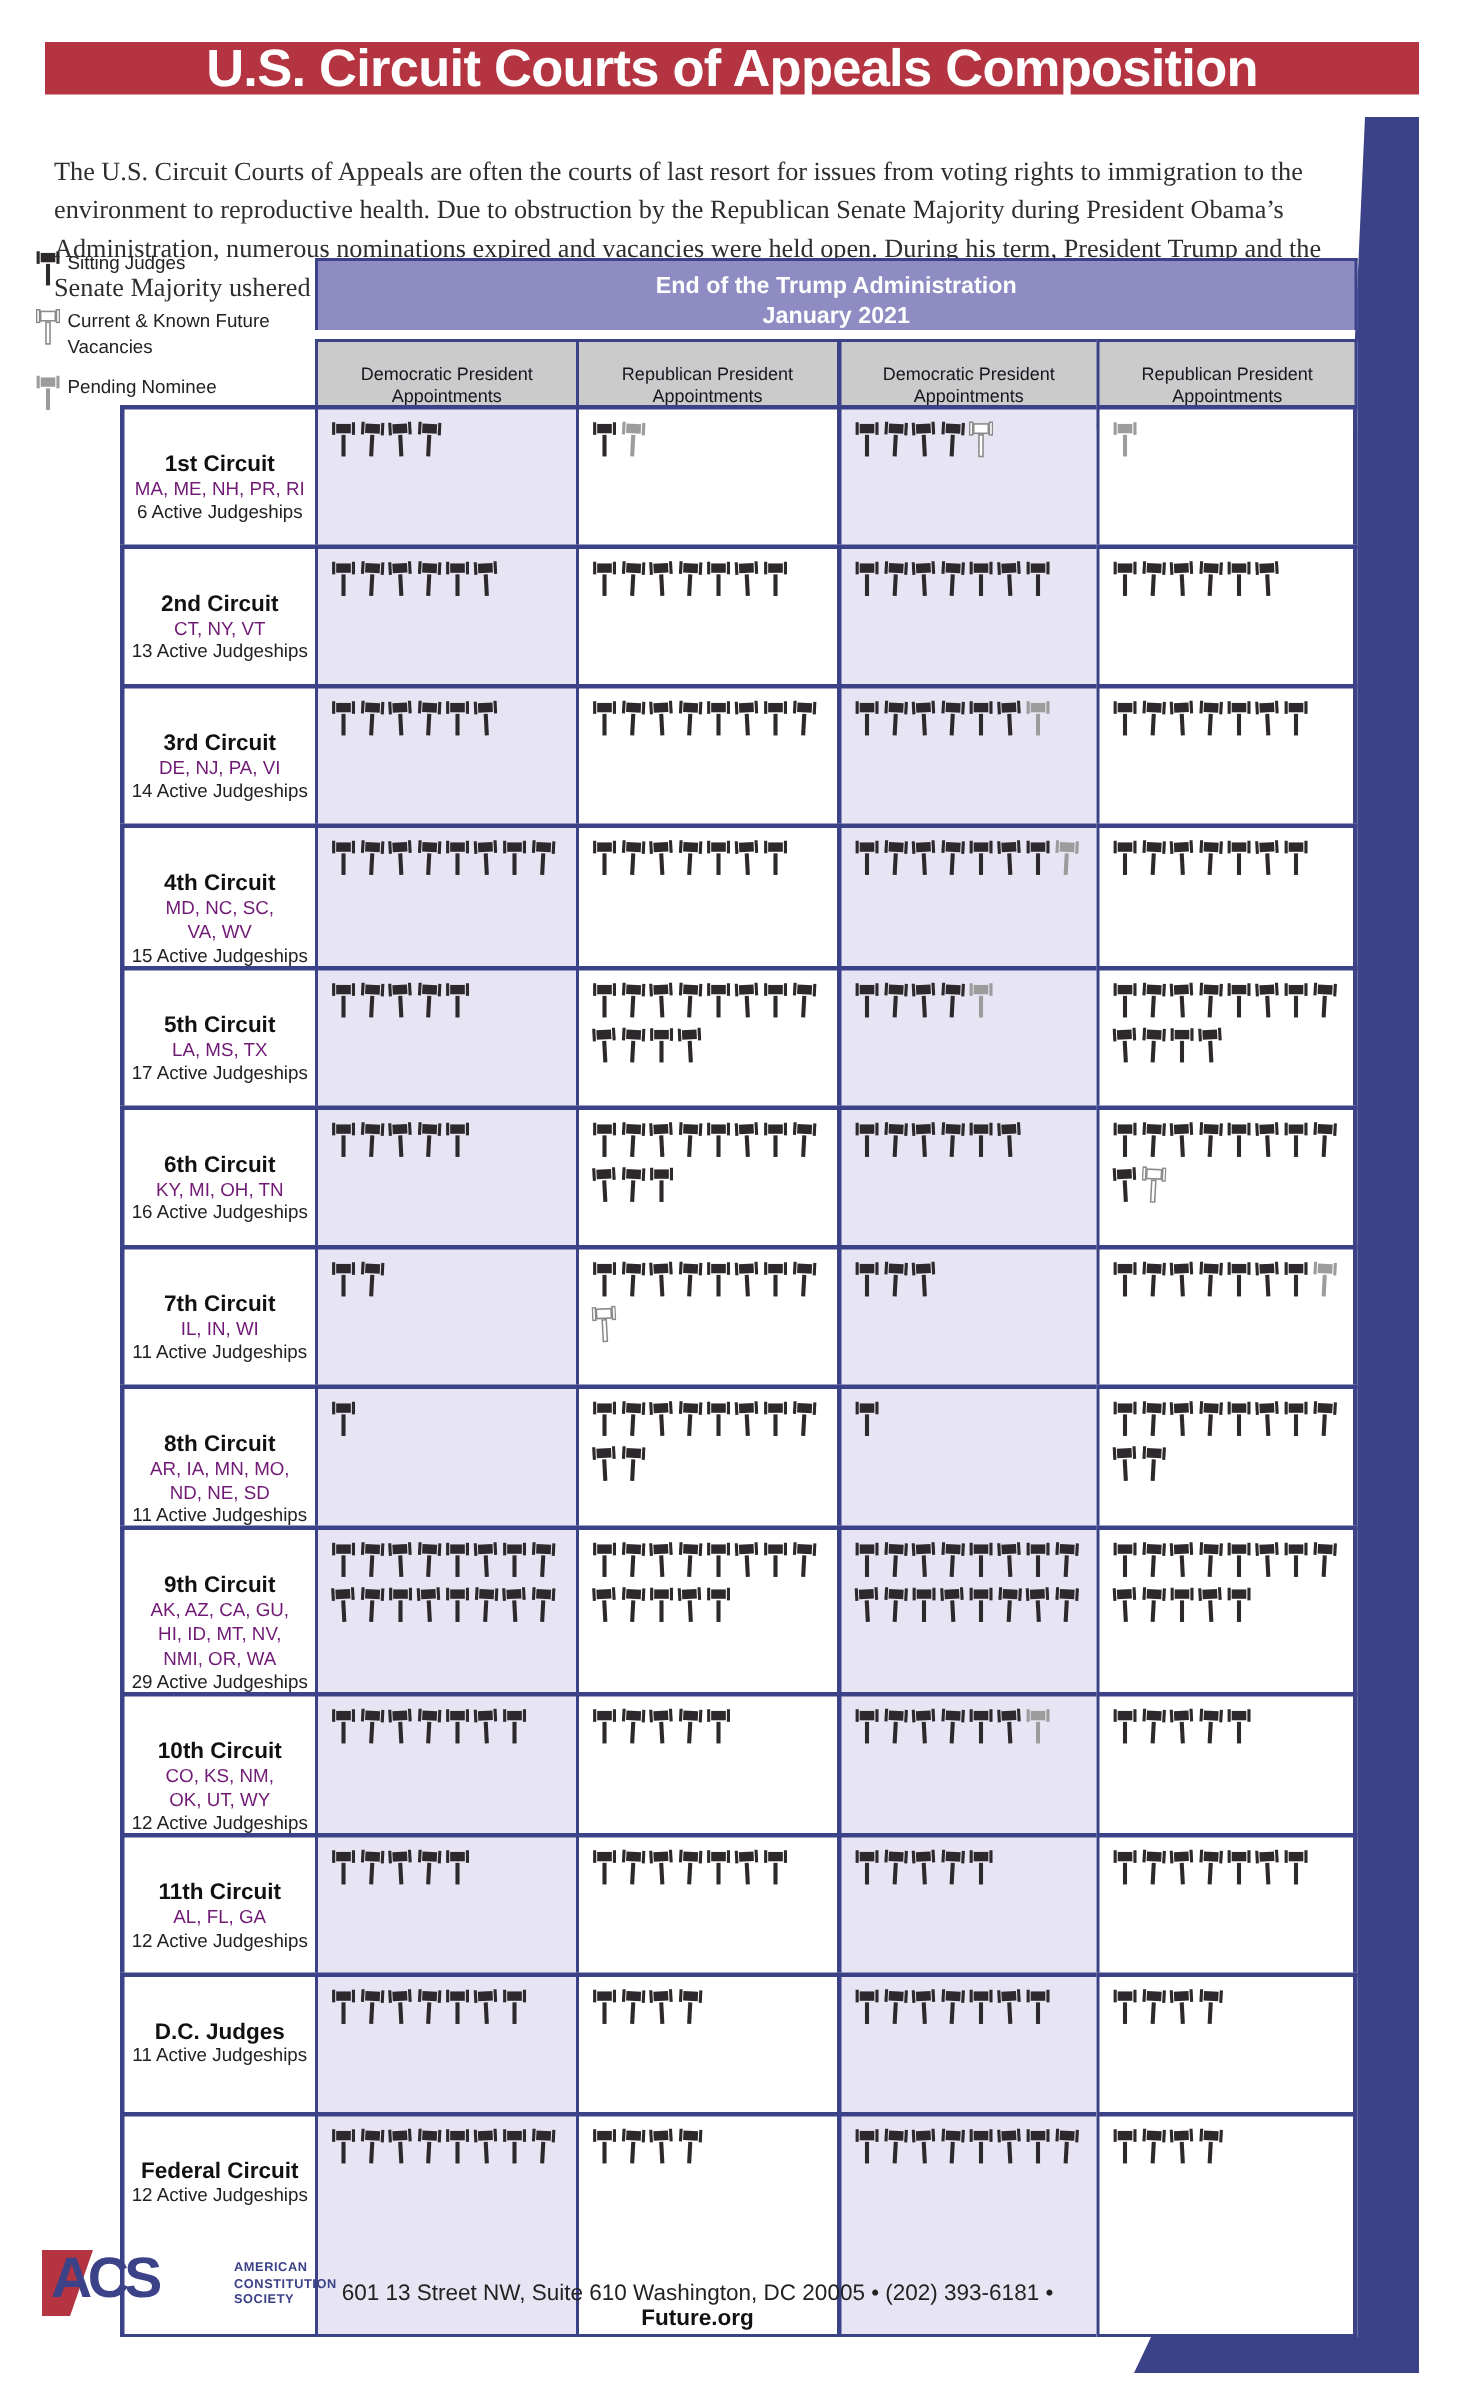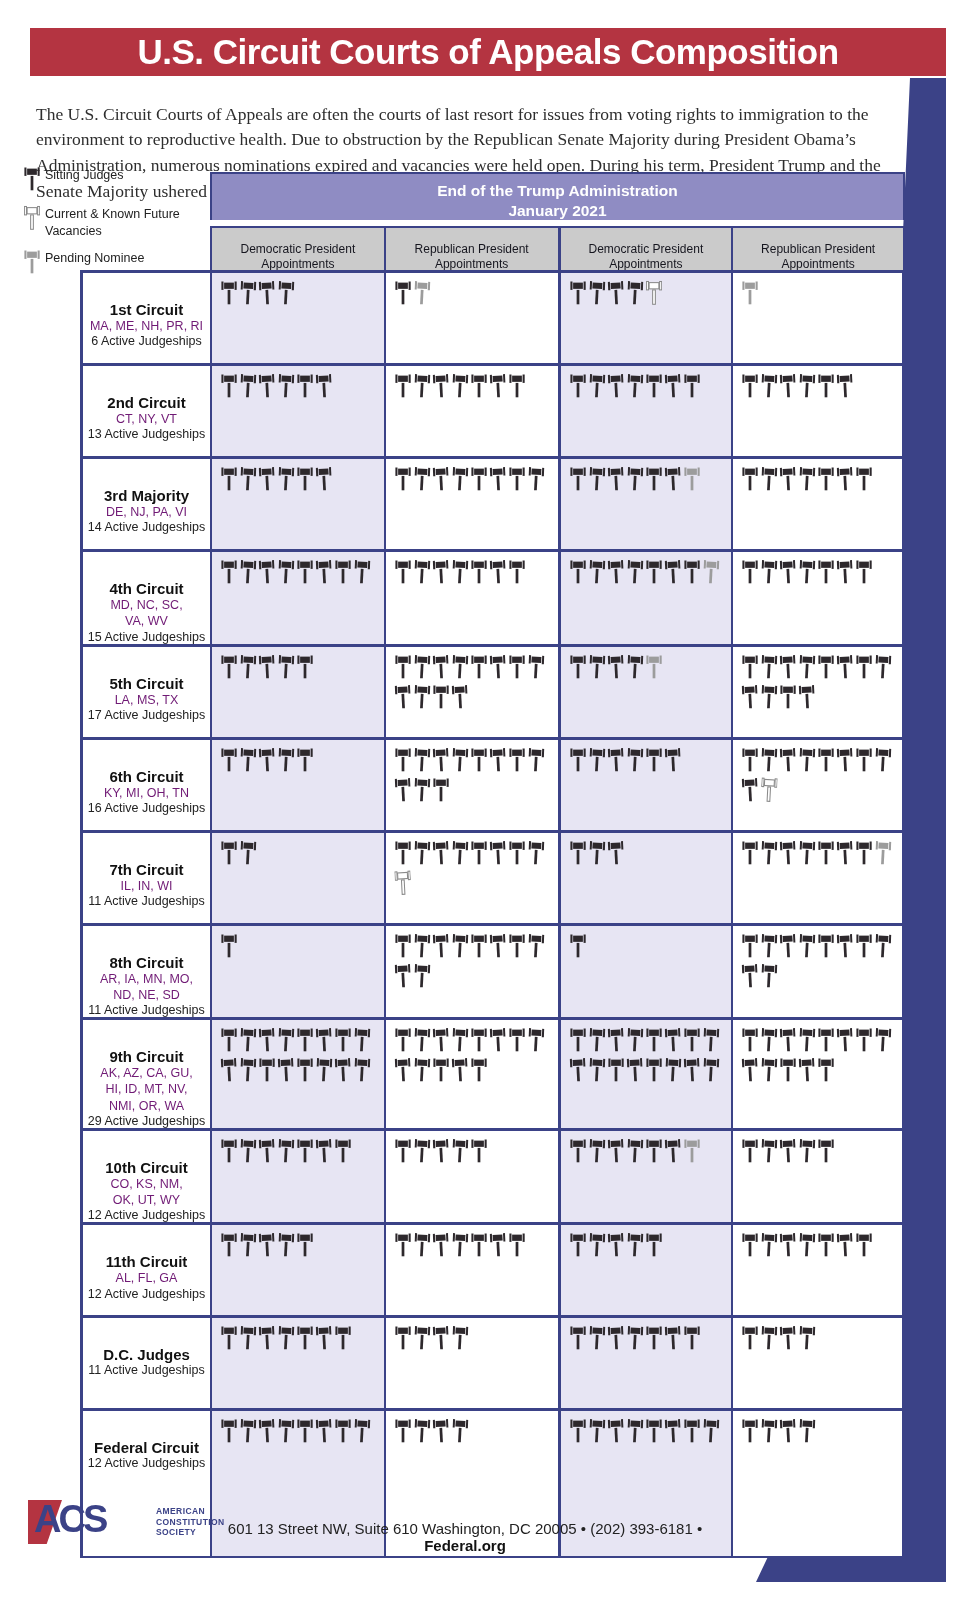--- a/index.html
+++ b/index.html
@@ -4,21 +4,21 @@
 <style>
   html,body{margin:0;padding:0;}
   body{
     width:971px;height:1600px;position:relative;background:#fff;
     font-family:"Liberation Sans",sans-serif;color:#1c1c1c;overflow:hidden;
   }
   
   #ribbon{position:absolute;left:0;top:0;z-index:0;}
   
   .banner{
-    position:absolute;left:30px;top:28px;width:916px;height:48px;z-index:2;
+    position:absolute;left:30px;top:28px;width:916px;height:35px;z-index:2;
     background:var(--red);display:flex;align-items:center;justify-content:center;
   }
   .banner h1{
     margin:0;color:#fff;font-size:35px;font-weight:bold;letter-spacing:-.5px;
     font-family:"Liberation Sans",sans-serif;
   }
   
   .intro{
     position:absolute;left:36px;top:84px;width:856px;z-index:2;
     font-family:"Liberation Serif",serif;font-size:17.5px;line-height:1.48;color:#2e2e2e;
@@ -405,21 +405,21 @@
         </svg>
         <svg viewBox="0 0 20 32" class="gavel">
           <rect x="0.5" y="1" width="2.6" height="10.5" fill="#2d282c"></rect>
           <rect x="17" y="1" width="2.6" height="10.5" fill="#2d282c"></rect>
           <rect x="3.9" y="2.4" width="12.2" height="7.8" fill="#2d282c"></rect>
           <rect x="8.3" y="11.5" width="3.4" height="18" fill="#2d282c"></rect>
         </svg>
       </div>
     </div>
     <div class="cell label">
-      <div class="circuit-name">3rd Majority</div>
+      <div class="circuit-name">3rd Circuit</div>
       <div class="circuit-states" style="white-space: pre-line;">DE, NJ, PA, VI</div>
       <div class="circuit-judgeships">14 Active Judgeships</div>
     </div>
     <div class="cell data dem">
       <div class="gavels">
         <svg viewBox="0 0 20 32" class="gavel">
           <rect x="0.5" y="1" width="2.6" height="10.5" fill="#2d282c"></rect>
           <rect x="17" y="1" width="2.6" height="10.5" fill="#2d282c"></rect>
           <rect x="3.9" y="2.4" width="12.2" height="7.8" fill="#2d282c"></rect>
           <rect x="8.3" y="11.5" width="3.4" height="18" fill="#2d282c"></rect>
@@ -2570,13 +2570,13 @@
 <div class="acs-logo">
   <div class="acs-mark">
     <div class="acs-red"></div>
     <div class="acs-letters">ACS</div>
   </div>
   <div class="acs-text" style="white-space: pre-line;">AMERICAN
 CONSTITUTION
 SOCIETY</div>
 </div>
 
-<div class="footer-address"><span>601 13 Street NW, Suite 610 Washington, DC 20005 • (202) 393-6181 • </span><b>Federal.org</b></div>
+<div class="footer-address"><span>601 13 Street NW, Suite 610 Washington, DC 20005 • (202) 393-6181 • </span><b>Future.org</b></div>
 
 </body></html>

